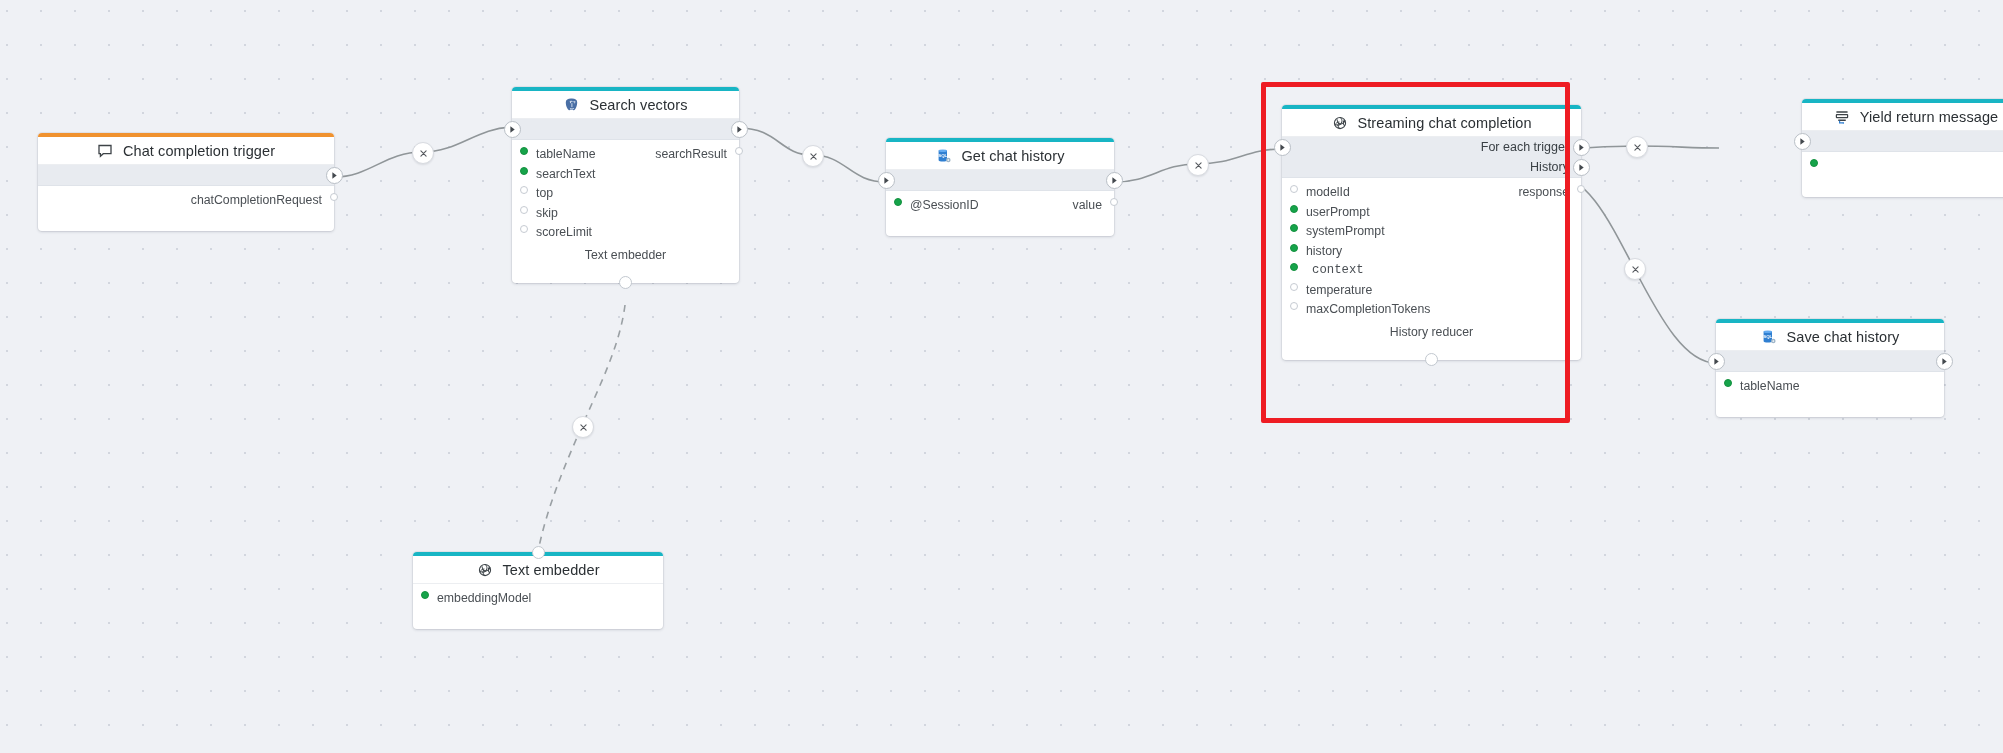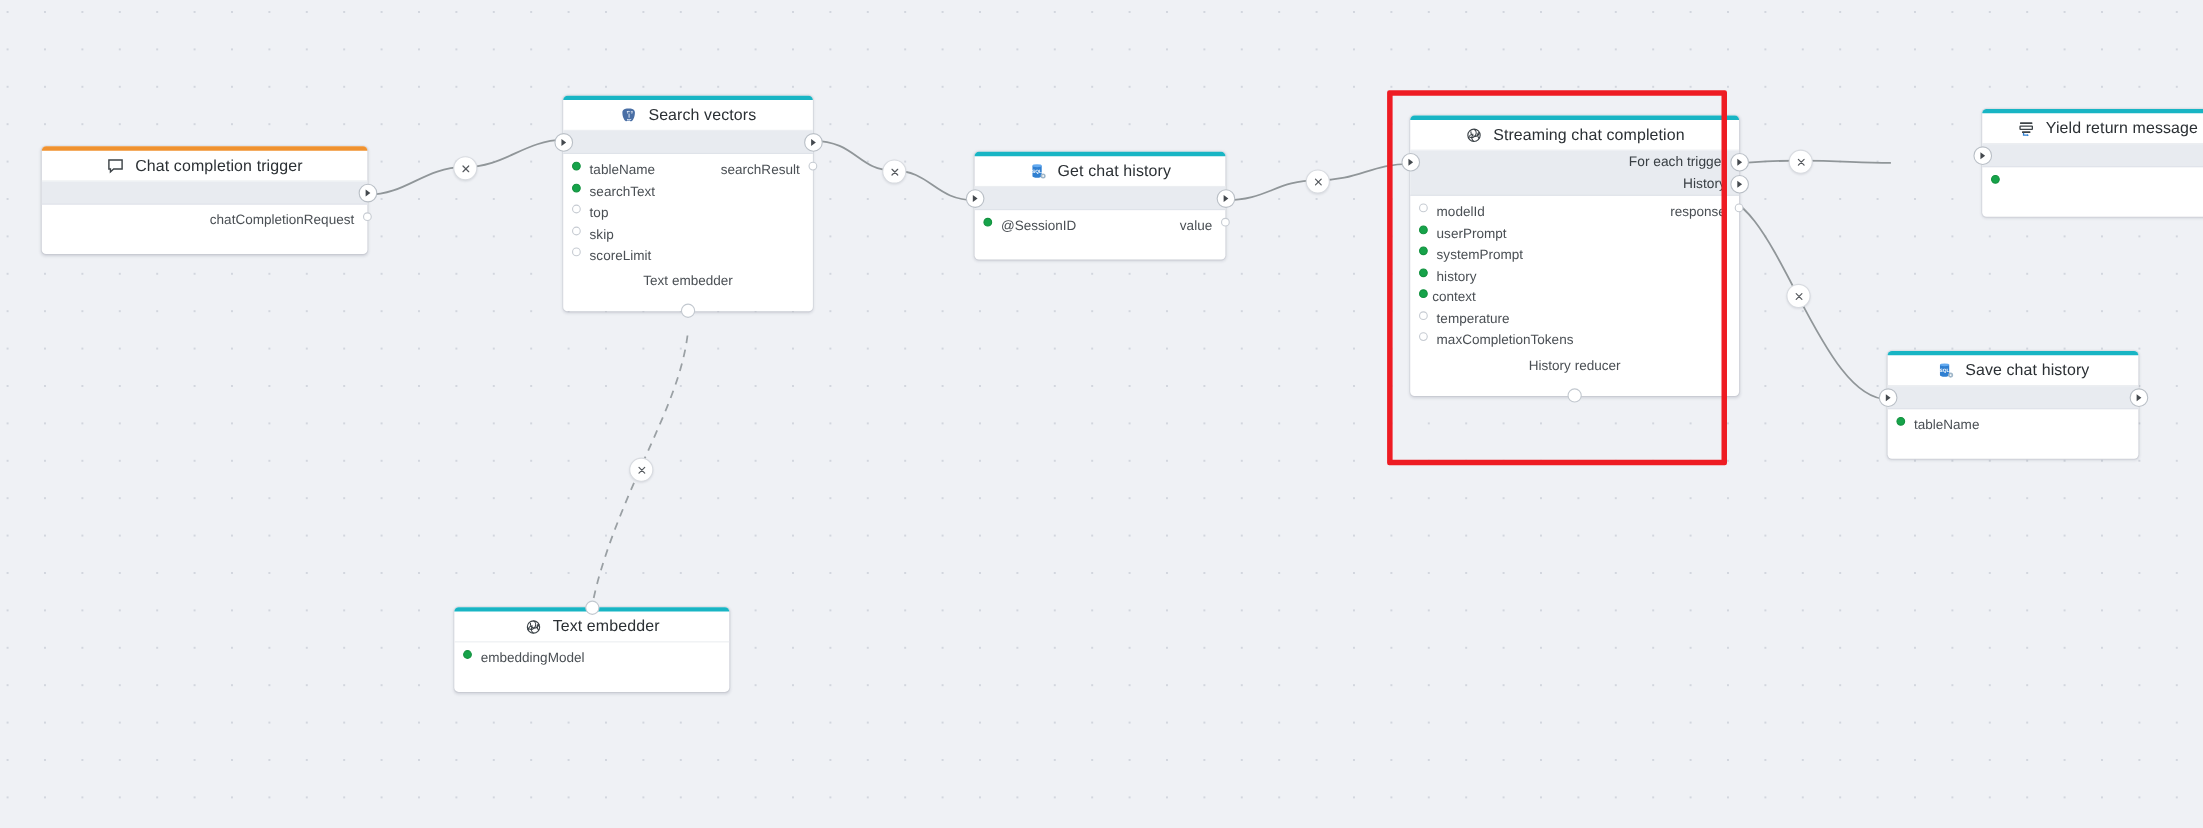--- a/index.html
+++ b/index.html
@@ -451,21 +451,21 @@
           <div class="port-row">
             <span class="dot left filled" style="left: 8px;"></span>
             <span class="port-name" style="margin-left: 12px;">systemPrompt</span>
           </div>
           <div class="port-row">
             <span class="dot left filled" style="left: 8px;"></span>
             <span class="port-name" style="margin-left: 12px;">history</span>
           </div>
           <div class="port-row">
             <span class="dot left filled" style="left: 8px;"></span>
-            <span class="port-name" style="margin-left: 8px;">context</span>
+            <span class="port-name" style="margin-left: 18px; font-family: Liberation Mono, monospace;">context</span>
           </div>
           <div class="port-row">
             <span class="dot left hollow" style="left: 8px;"></span>
             <span class="port-name" style="margin-left: 12px;">temperature</span>
           </div>
           <div class="port-row">
             <span class="dot left hollow" style="left: 8px;"></span>
             <span class="port-name" style="margin-left: 12px;">maxCompletionTokens</span>
           </div>
           <div class="center-label">History reducer</div>

